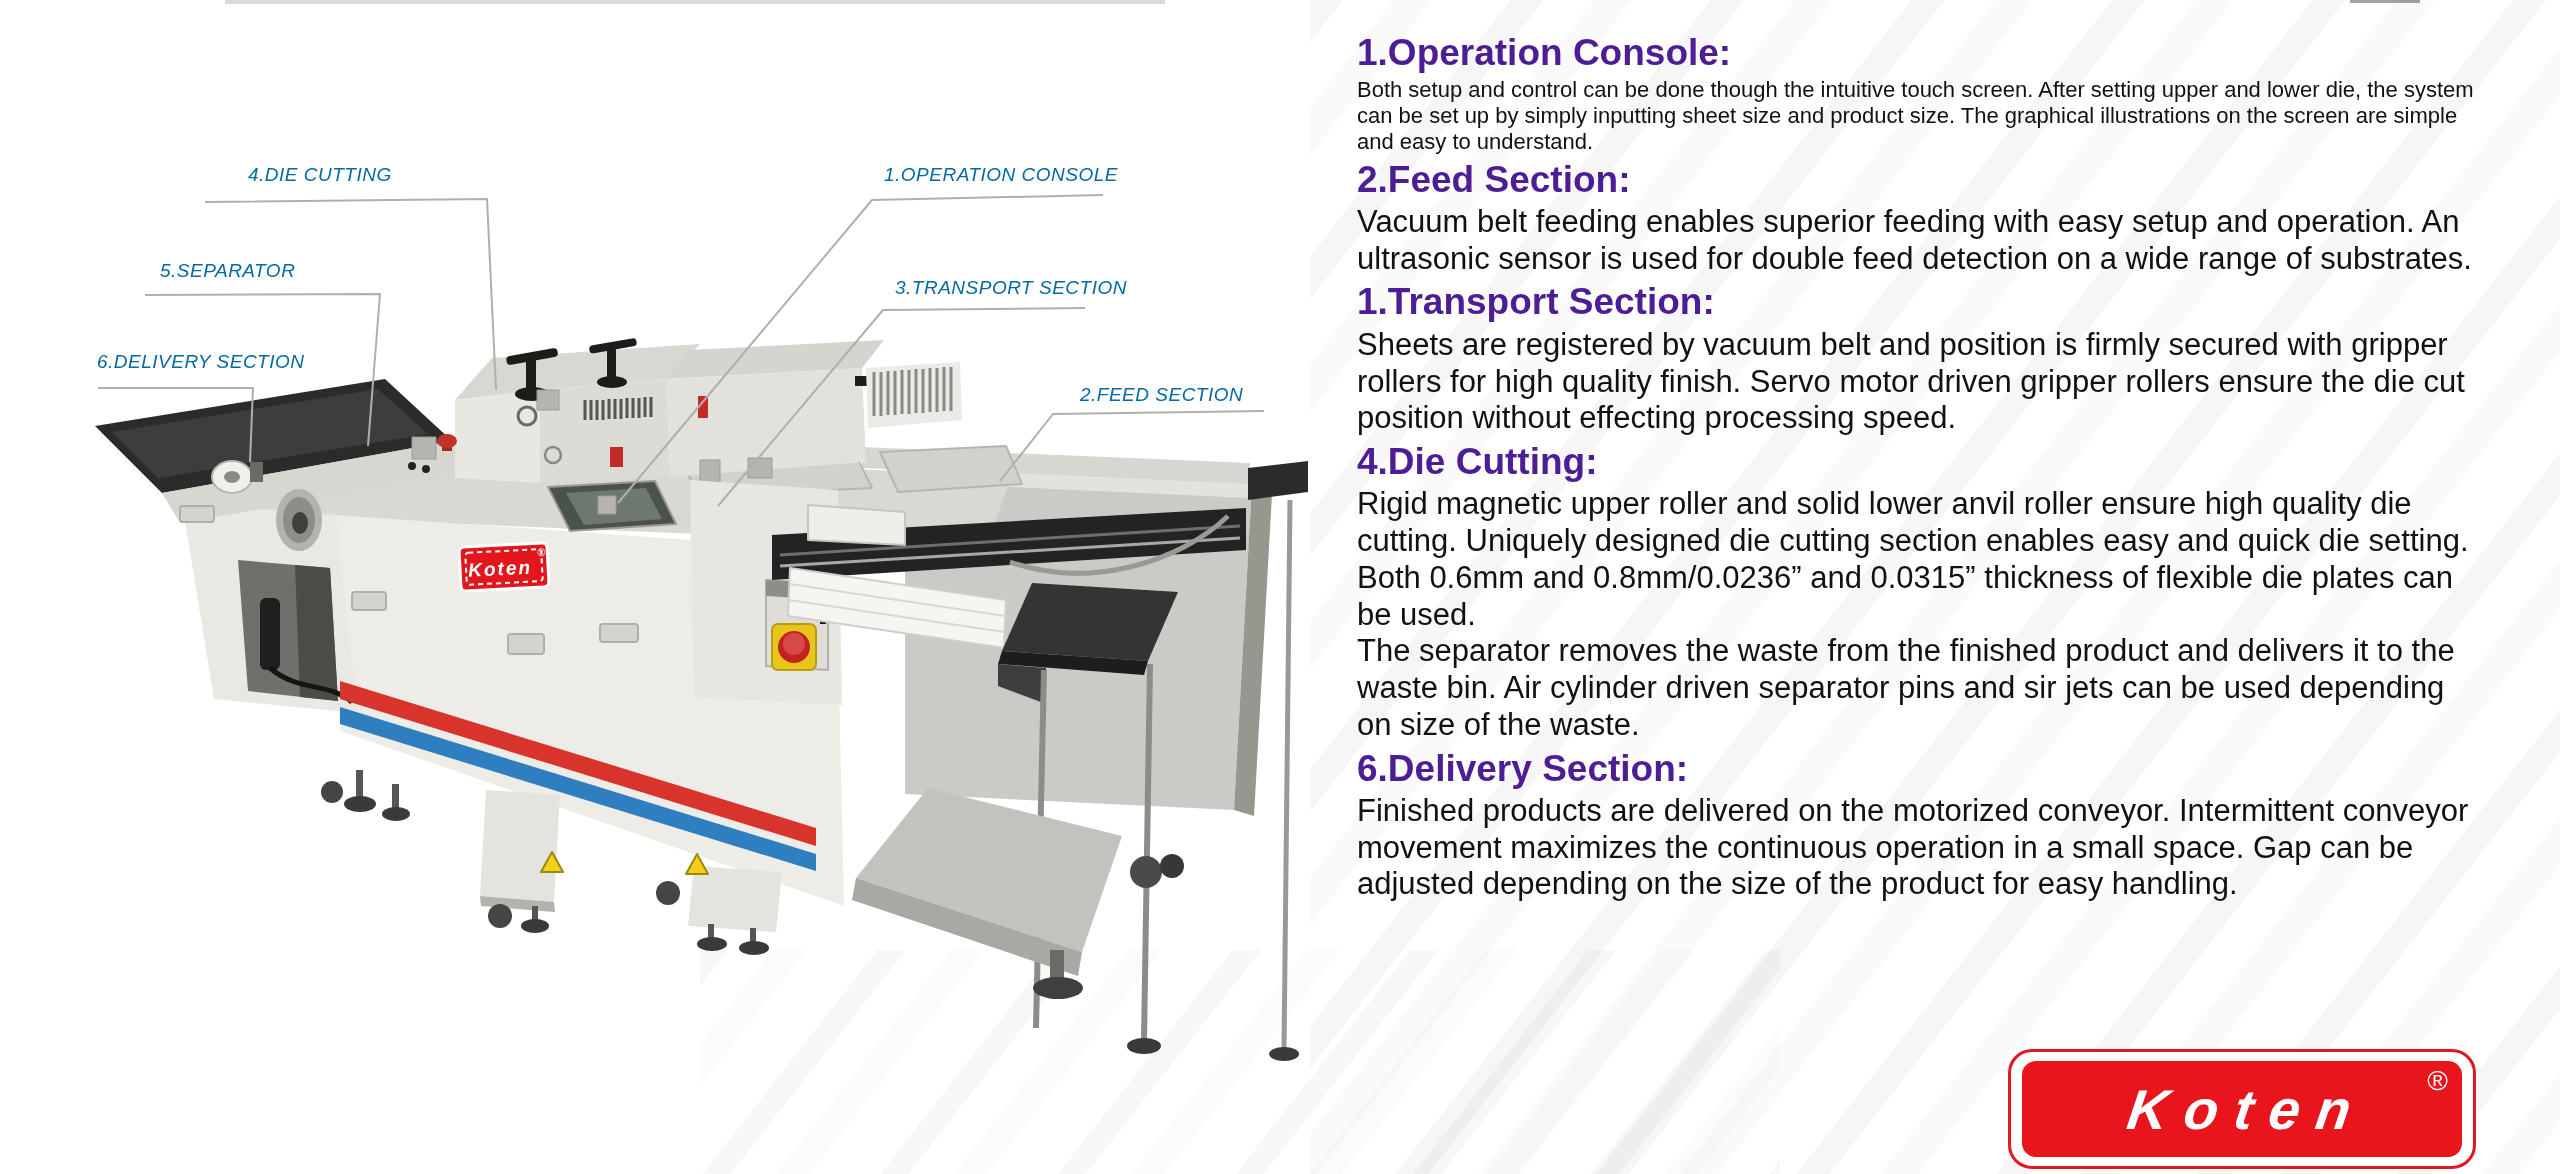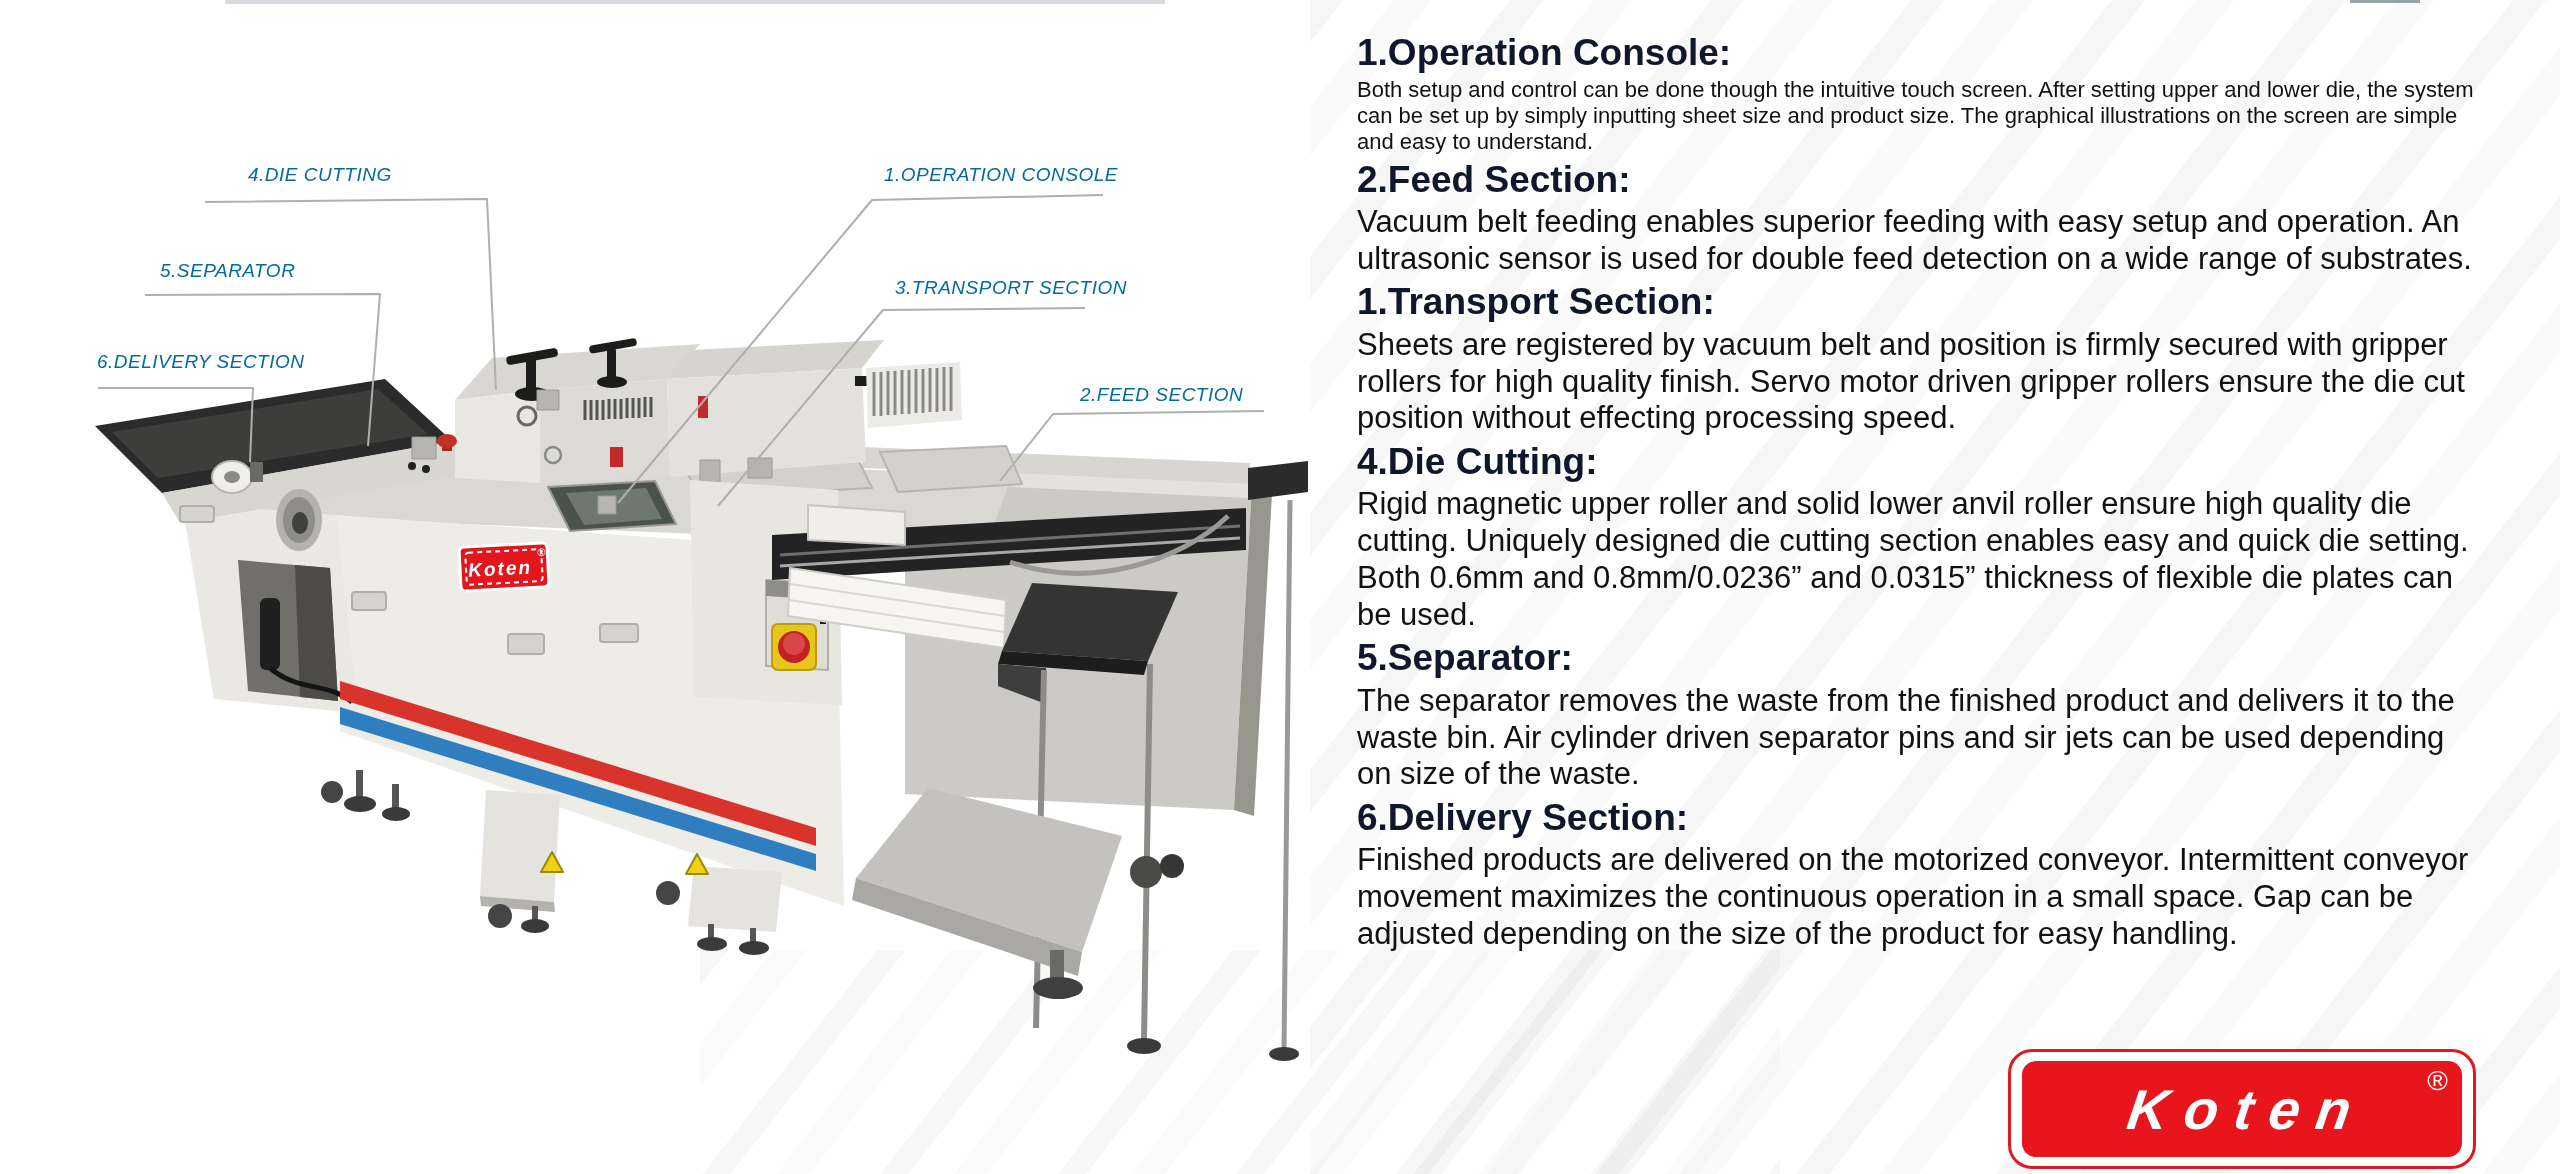--- a/index.html
+++ b/index.html
@@ -22,21 +22,21 @@
 
   
   .machine-svg{position:absolute;left:0;top:0;}
 
   
   .diagram-label{position:absolute;font-style:italic;font-size:19px;line-height:1;
     color:#0369a1;letter-spacing:.5px;white-space:nowrap;}
 
   
   .copy{position:absolute;left:1357px;top:28px;width:1120px;color:#111;}
-  .copy h2{font-size:37px;font-weight:700;color:#0f172a;line-height:1.2;margin:3px 0 2px 0;}
+  .copy h2{font-size:37px;font-weight:700;color:#4c1d95;line-height:1.2;margin:3px 0 2px 0;}
   .copy p{font-size:31px;line-height:1.185;margin:0;}
   .copy p.small{font-size:22px;line-height:1.17;}
 
   
   .brand{position:absolute;left:2008px;top:1049px;width:468px;height:120px;box-sizing:border-box;
     border:3px solid #e01920;border-radius:24px;background:#fff;padding:9px 11px;}
   .brand-inner{position:relative;width:100%;height:100%;background:#e8151c;border-radius:14px;
     display:flex;align-items:center;justify-content:center;}
   .brand-text{color:#fff;font-weight:700;font-style:italic;font-size:56px;letter-spacing:16px;
     transform:skewX(-8deg);padding-left:10px;}
@@ -265,21 +265,20 @@
     </div>
     <div>
       <h2>1.Transport Section:</h2>
       <p>Sheets are registered by vacuum belt and position is firmly secured with gripper rollers for high quality finish. Servo motor driven gripper rollers ensure the die cut position without effecting processing speed.</p>
     </div>
     <div>
       <h2>4.Die Cutting:</h2>
       <p>Rigid magnetic upper roller and solid lower anvil roller ensure high quality die cutting. Uniquely designed die cutting section enables easy and quick die setting. Both 0.6mm and 0.8mm/0.0236” and 0.0315” thickness of flexible die plates can be used.</p>
     </div>
     <div>
-      <h2>5.Separator:</h2>
       <p>The separator removes the waste from the finished product and delivers it to the waste bin. Air cylinder driven separator pins and sir jets can be used depending on size of the waste.</p>
     </div>
     <div>
       <h2>6.Delivery Section:</h2>
       <p>Finished products are delivered on the motorized conveyor. Intermittent conveyor movement maximizes the continuous operation in a small space. Gap can be adjusted depending on the size of the product for easy handling.</p>
     </div>
   </div>
 
   <div class="brand">
     <div class="brand-inner">

